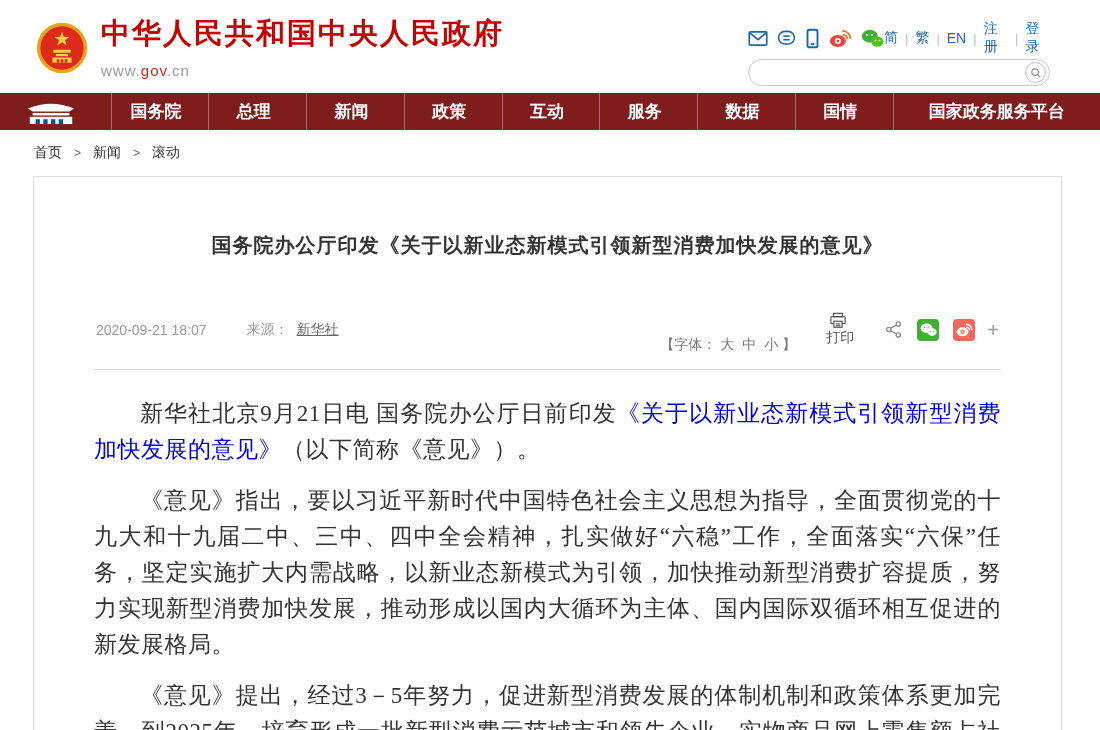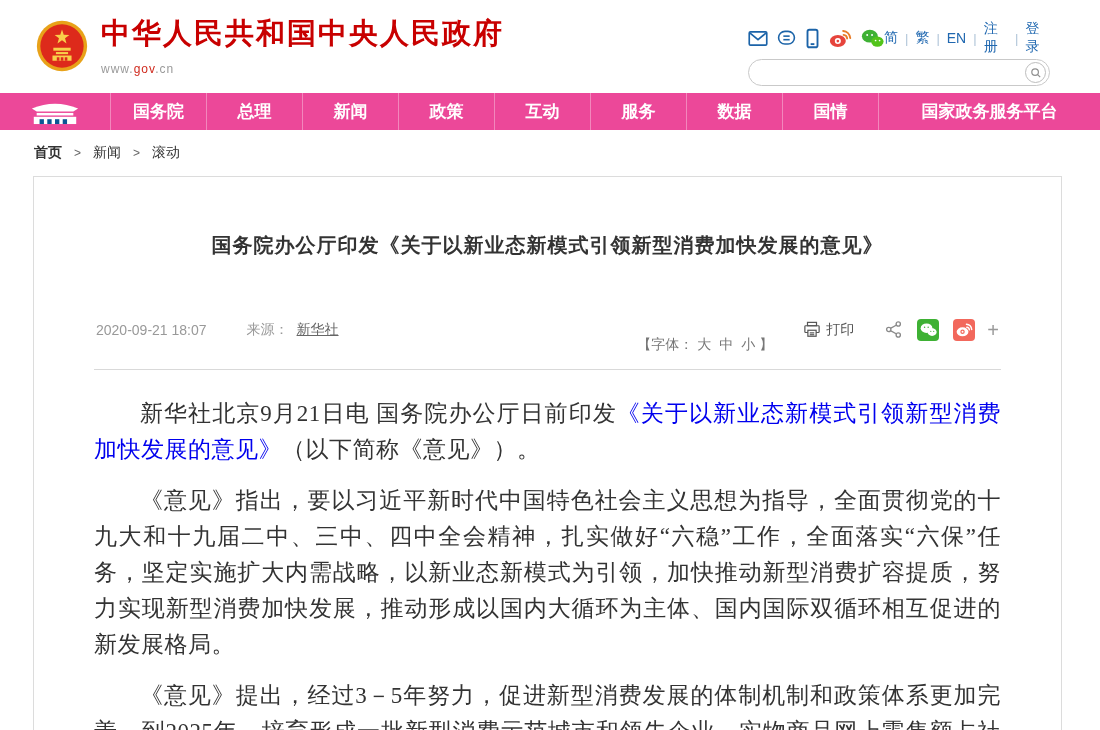--- a/index.html
+++ b/index.html
@@ -4,71 +4,71 @@
 <style>
   * { box-sizing: border-box; margin: 0; padding: 0; }
   html, body { width: 1100px; height: 730px; overflow: hidden; background: #fff;
     font-family: "Liberation Sans", sans-serif; }
 
   
   .site-header { position: relative; height: 93px; background: #fff; }
   .brand { position: absolute; left: 36px; top: 16px; display: flex; align-items: center; gap: 13px; text-decoration: none; cursor: pointer; }
   .emblem { width: 52px; height: 52px; display: block; }
   .site-title { font-size: 29px; font-weight: 700; color: #c80000; letter-spacing: 2px; line-height: 34px; }
-  .site-url { font-size: 12px; color: #9a9a9a; letter-spacing: 1px; margin-top: 12px; }
+  .site-url { font-size: 15px; color: #9a9a9a; letter-spacing: 1px; margin-top: 12px; }
   .site-url .mid { color: #d02a1e; }
 
   .header-right { position: absolute; right: 50px; top: 26px; width: 302px; }
   .quick-row { display: flex; align-items: center; justify-content: space-between; height: 24px; }
   .quick-icons { display: flex; align-items: center; gap: 9px; }
   .quick-icons svg { display: block; }
   .icon-btn { cursor: pointer; display: flex; align-items: center; }
   .lang-links { display: flex; align-items: center; gap: 7px; font-size: 14px; }
   .lang-links a { color: #2068b0; text-decoration: none; cursor: pointer; }
   .pipe { color: #b0c4d8; font-size: 13px; }
 
   .search-box { margin-top: 9px; height: 27px; border: 1px solid #c9c9c9; border-radius: 14px;
     display: flex; align-items: center; padding: 0 3px 0 14px; background: #fff; }
   .search-box input { flex: 1; border: none; outline: none; font-size: 13px; color: #333; background: transparent; }
   .search-btn { width: 21px; height: 21px; border: 1px solid #bdbdbd; border-radius: 50%;
     background: #fff; display: flex; align-items: center; justify-content: center; cursor: pointer; padding: 0; }
 
   
-  .main-nav { height: 37px; background: #ec4899; display: flex; }
+  .main-nav { height: 37px; background: #7f1d1d; display: flex; gap: 8px; }
   .nav-cell { display: flex; align-items: center; justify-content: center; color: #fff;
     font-size: 17px; font-weight: 700; text-decoration: none; cursor: pointer;
     border-left: 1px solid rgba(255,255,255,0.35); }
   .nav-cell:first-child { border-left: none; }
   .nav-home { width: 110px; }
   .nav-item { width: 96px; }
   .nav-wide { width: 222px; font-family: Liberation Mono, monospace; }
 
   
   .breadcrumb { padding: 14px 0 10px 34px; font-size: 14px; color: #333;
     display: flex; align-items: center; gap: 12px; }
   .breadcrumb .crumb { color: #333; text-decoration: none; cursor: pointer; }
-  .breadcrumb .crumb.first { font-weight: 700; text-align: right; }
+  .breadcrumb .crumb.first { font-weight: 400; text-align: right; }
   .breadcrumb .sep { color: #666; font-size: 12px; }
 
   
   .article-box { margin: 4px 38px 0 33px; border: 1px solid #dcdcdc; background: #fff;
     padding: 42px 60px 60px; min-height: 560px; }
   .article-title { font-family: "Liberation Serif", serif; font-size: 20px; font-weight: 700;
     color: #333; text-align: center; line-height: 52px; margin: 0 20px 34px; letter-spacing: 1px; }
 
   .meta-row { display: flex; justify-content: space-between; align-items: center;
     font-size: 14px; color: #999; padding: 0 2px; }
   .meta-left { display: flex; align-items: center; }
   .meta-date { margin-right: 40px; }
   .meta-source-label { margin-right: 8px; }
   .meta-source { color: #666; text-decoration: underline; }
   .meta-right { display: flex; align-items: center; }
   .font-widget { color: #777; display: flex; align-items: center; margin-top: 31px; }
   .font-opt { margin: 0 4px; cursor: pointer; color: #777; }
-  .print-group { display: flex; align-items: center; margin-left: 30px; color: #555; cursor: pointer; }
+  .print-group { display: flex; align-items: center; margin-left: 30px; color: #555; cursor: pointer; flex-direction: column; }
   .print-group svg { margin-right: 5px; }
   .share-group { display: flex; align-items: center; margin-left: 30px; }
   .share-nodes { cursor: pointer; display: flex; }
   .share-tile { width: 22px; height: 22px; border-radius: 4px; display: flex; align-items: center;
     justify-content: center; cursor: pointer; margin-left: 14px; }
   .tile-wechat { background: #3eb134; }
   .tile-weibo { background: #f2685c; }
   .share-more { margin-left: 12px; color: #999; font-size: 20px; line-height: 20px; cursor: pointer; }
 
   .divider { border: none; border-top: 1px solid #d9d9d9; margin: 15px 0 26px; }

